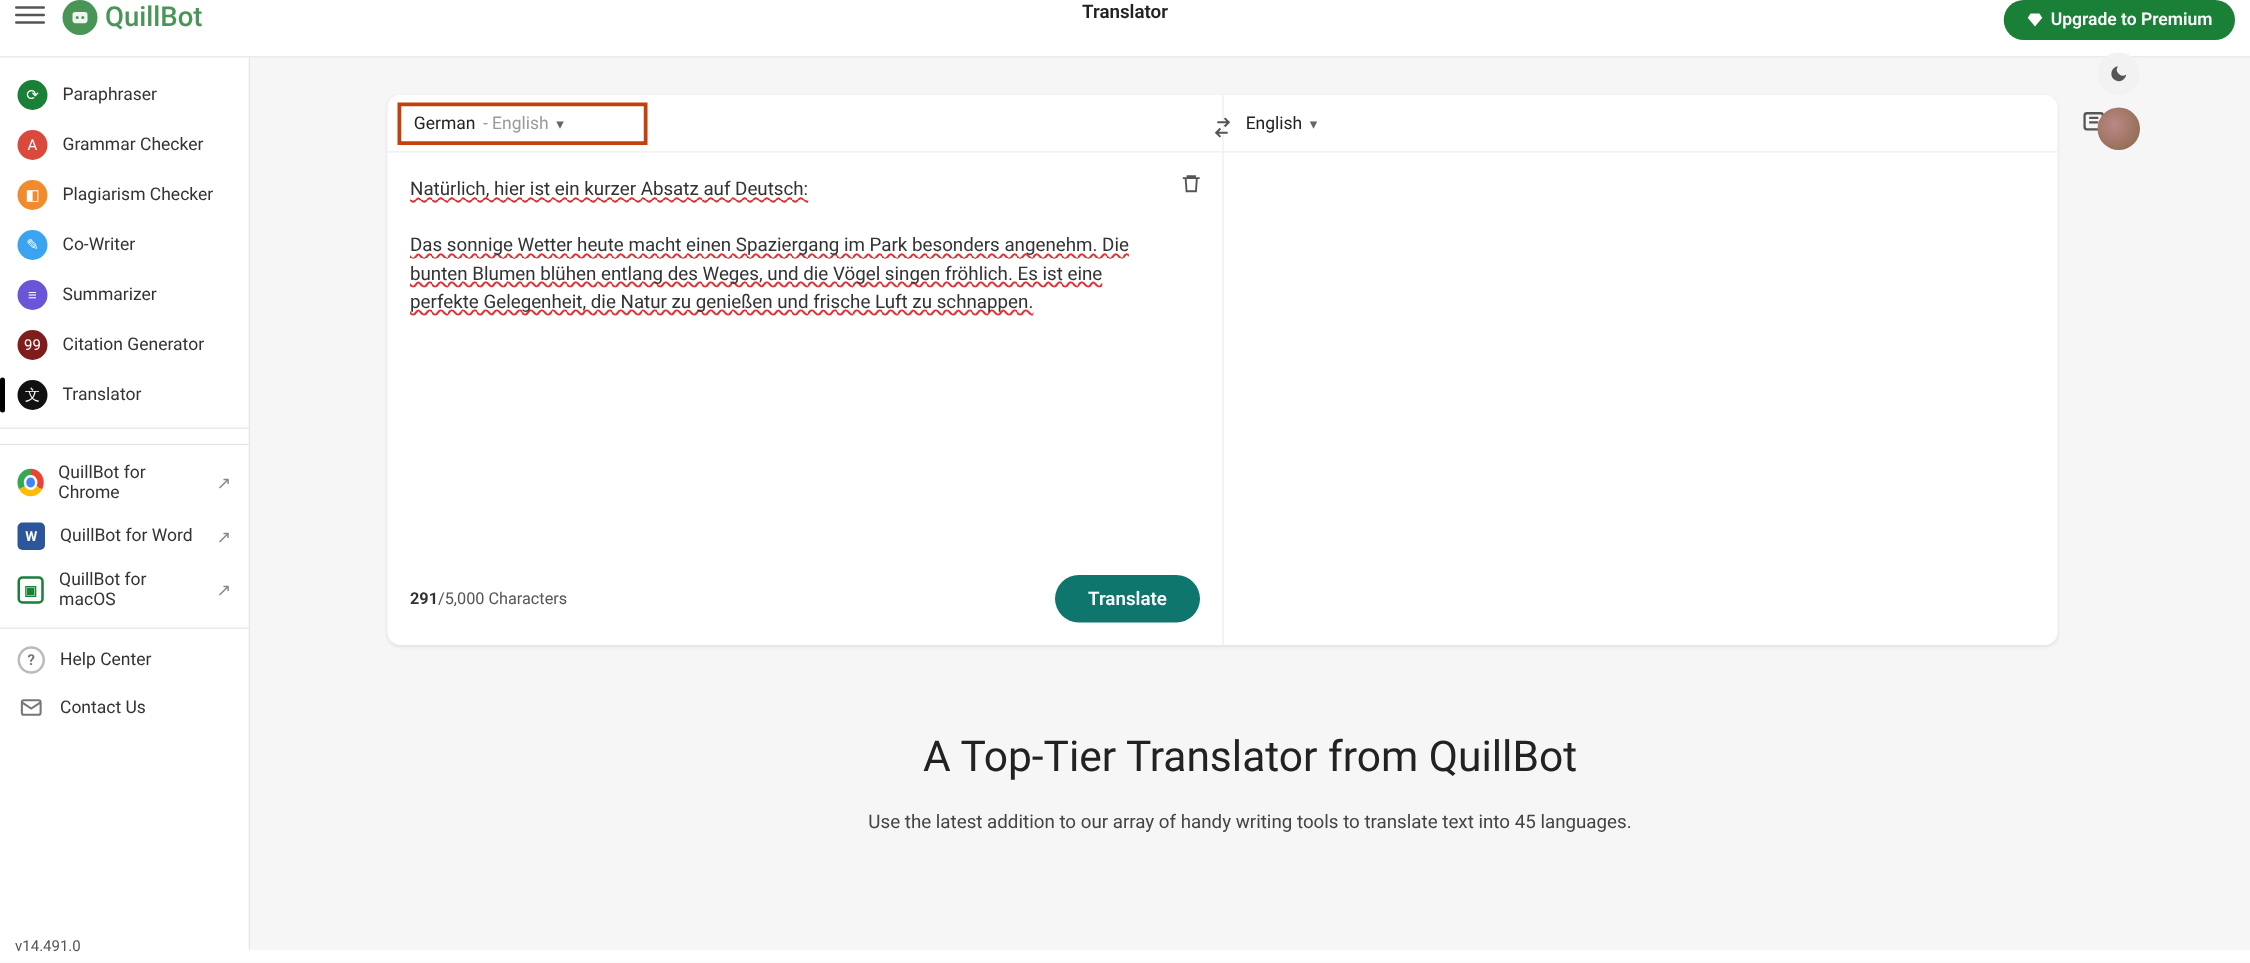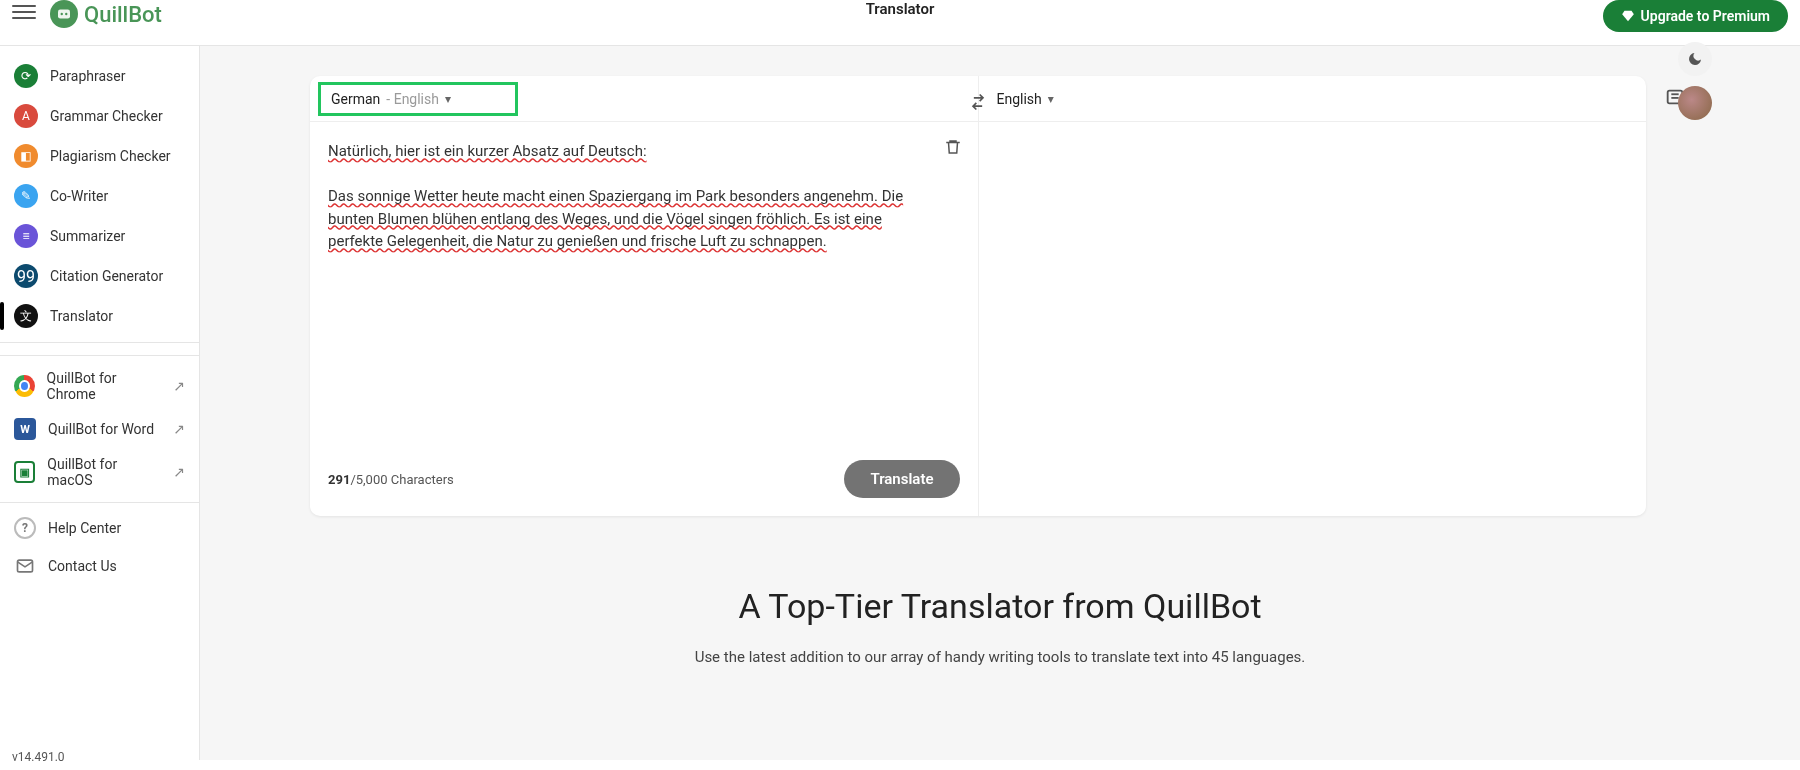--- a/index.html
+++ b/index.html
@@ -30,29 +30,29 @@
   .mail-icon { width:22px; height:22px; display:flex; align-items:center; justify-content:center; color:#777;}
   .main { flex:1; background:#f6f6f6; padding:30px 110px 0 110px; overflow:auto;}
   .card-row { display:flex; align-items:flex-start; gap:14px;}
   .translator-card { flex:1; background:#fff; border-radius:10px; box-shadow:0 1px 3px rgba(0,0,0,.08); display:flex; min-height:440px; position:relative;}
   .pane { flex:1; display:flex; flex-direction:column; min-width:0;}
   .pane + .pane { border-left:1px solid #eee;}
   .lang-bar { height:46px; display:flex; align-items:center; padding:0 18px; border-bottom:1px solid #eee; position:relative;}
   .lang-select { display:flex; align-items:center; gap:6px; font-size:14px; cursor:pointer;}
   .lang-select .detected { color:#9a9a9a;}
   .chev { color:#666; font-size:12px;}
-  .red-box { border:3px solid #22c55e; padding:6px 64px 6px 10px; margin-left:-10px;text-align:right; }
+  .red-box { border:3px solid #c2410c; padding:6px 64px 6px 10px; margin-left:-10px;text-align:right; }
   .swap { position:absolute; left:50%; top:12px; transform:translateX(-50%); width:28px; height:28px; display:flex; align-items:center; justify-content:center; color:#555; cursor:pointer; z-index:2;}
   .text-area { flex:1; padding:18px 60px 18px 18px; font-size:15px; line-height:1.5; color:#333; position:relative;}
   .spelly { text-decoration: underline wavy #d33; text-decoration-skip-ink:none;}
   .trash { position:absolute; top:16px; right:16px; color:#555; cursor:pointer;}
   .card-foot { display:flex; align-items:center; justify-content:space-between; padding:12px 18px 18px 18px;}
   .char-count { font-size:13px; color:#333;}
   .char-count .max { color:#555;}
-  .translate-btn { background:#737373; color:#fff; border:none; border-radius:22px; padding:10px 26px; font-size:15px; font-weight:600; cursor:pointer;}
+  .translate-btn { background:#0f766e; color:#fff; border:none; border-radius:22px; padding:10px 26px; font-size:15px; font-weight:600; cursor:pointer;}
   .history-icon { width:30px; height:30px; display:flex; align-items:center; justify-content:center; color:#555; cursor:pointer; margin-top:6px;}
   .promo { text-align:center; margin-top:70px; padding-bottom:20px;}
   .promo h1 { font-size:34px; font-weight:400; color:#222; margin-bottom:22px;}
   .promo p { font-size:15px; color:#444;}
   .version { position:fixed; bottom:6px; left:12px; font-size:12px; color:#555;}
   svg { display:block; }
 </style>
 </head>
 <body>
 
@@ -110,21 +110,21 @@
     </div>
     <div class="side-item">
       <span class="side-icon" style="background:#3aa4f0">✎</span>
       <span>Co-Writer</span>
     </div>
     <div class="side-item">
       <span class="side-icon" style="background:#6a54d8">≡</span>
       <span>Summarizer</span>
     </div>
     <div class="side-item">
-      <span class="side-icon" style="background:#0c4a6e;font-size:16px;">99</span>
+      <span class="side-icon" style="background:#7f1d1d;font-size:12px;">99</span>
       <span>Citation Generator</span>
     </div>
     <div class="side-item active">
       <span class="side-icon" style="background:#111">文</span>
       <span>Translator</span>
     </div>
 
     <div class="side-sep"></div>
     <div class="side-sep"></div>
 

